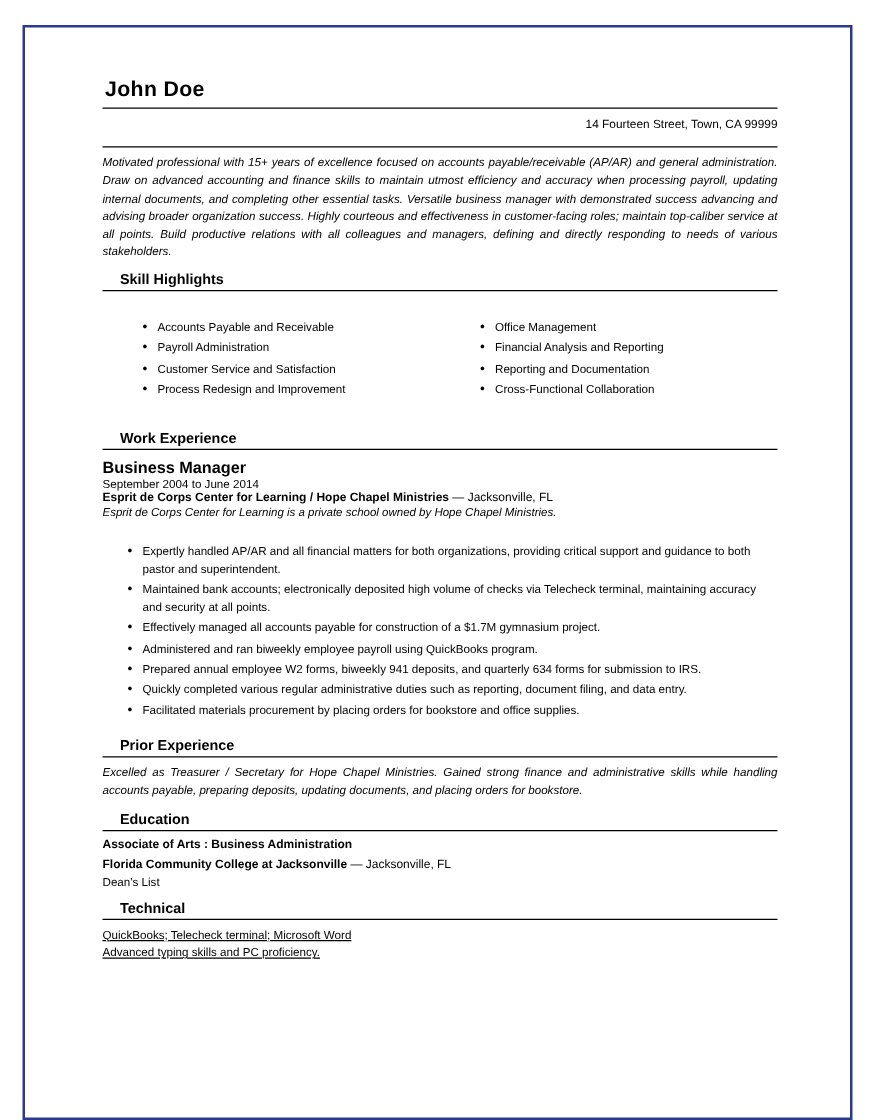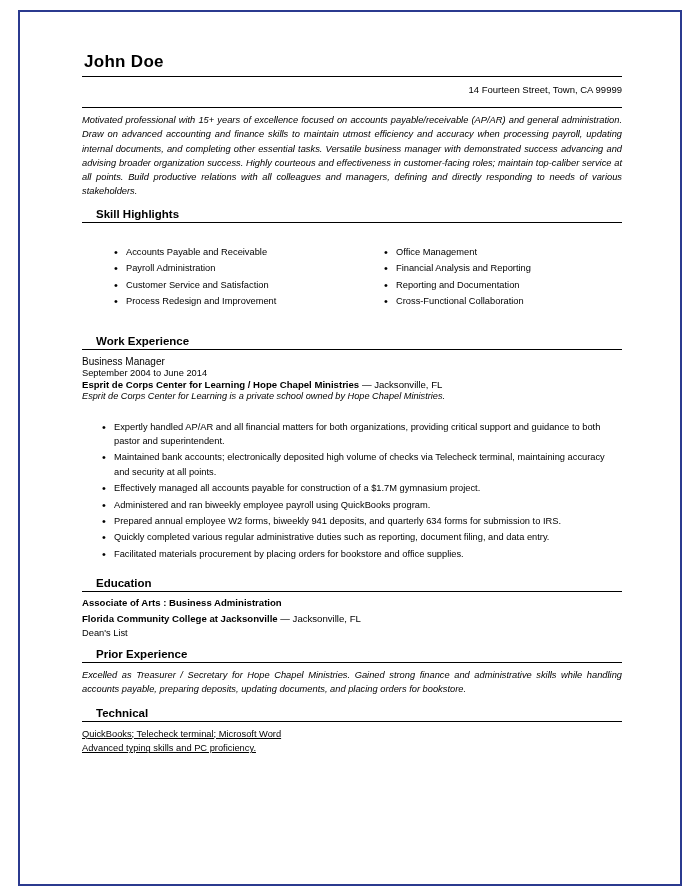--- a/index.html
+++ b/index.html
@@ -10,21 +10,21 @@
   body {
     width: 700px;
     height: 896px;
     font-family: "Liberation Sans", sans-serif;
     color: #000000;
     overflow: hidden;
   }
   .page-frame {
     position: absolute;
     left: 18px;
-    top: 10px;
+    top: 20px;
     width: 664px;
     height: 876px;
     border: 2px solid #2b3a8f;
     box-sizing: border-box;
     background: #ffffff;
   }
   .sheet {
     position: absolute;
     left: 22px;
     top: 14px;
@@ -102,22 +102,22 @@
     top: -1px;
     font-size: 11px;
   }
   .skills-col ul.bullets li {
     padding-left: 28px;
   }
   .skills-col ul.bullets li:before {
     left: 16px;
   }
   .job-title {
-    font-size: 10px;
-    font-weight: normal;
+    font-size: 13px;
+    font-weight: bold;
     padding-top: 6px;
   }
   .job-dates {
     font-size: 9.3px;
     padding-top: 1px;
   }
   .job-org {
     font-size: 9.6px;
     font-weight: bold;
     padding-top: 1px;
@@ -218,37 +218,37 @@
           <li>Maintained bank accounts; electronically deposited high volume of checks via Telecheck terminal, maintaining accuracy and security at all points.</li>
           <li>Effectively managed all accounts payable for construction of a $1.7M gymnasium project.</li>
           <li>Administered and ran biweekly employee payroll using QuickBooks program.</li>
           <li>Prepared annual employee W2 forms, biweekly 941 deposits, and quarterly 634 forms for submission to IRS.</li>
           <li>Quickly completed various regular administrative duties such as reporting, document filing, and data entry.</li>
           <li>Facilitated materials procurement by placing orders for bookstore and office supplies.</li>
         </ul>
       </div>
 
       <div class="section">
+        <div class="section-title">Prior Experience</div>
+        <div class="rule thin"></div>
+        <div class="section-body">Excelled as Treasurer / Secretary for Hope Chapel Ministries. Gained strong finance and administrative skills while handling accounts payable, preparing deposits, updating documents, and placing orders for bookstore.</div>
+      </div>
+
+      <div class="section">
         <div class="section-title">Education</div>
         <div class="rule thin"></div>
         <div class="edu-line">Associate of Arts : Business Administration</div>
         <div class="edu-line">
           <span>Florida Community College at Jacksonville</span>
           <span class="loc">— Jacksonville, FL</span>
         </div>
         <div class="edu-sub">Dean's List</div>
       </div>
 
       <div class="section">
-        <div class="section-title">Prior Experience</div>
-        <div class="rule thin"></div>
-        <div class="section-body">Excelled as Treasurer / Secretary for Hope Chapel Ministries. Gained strong finance and administrative skills while handling accounts payable, preparing deposits, updating documents, and placing orders for bookstore.</div>
-      </div>
-
-      <div class="section">
         <div class="section-title">Technical</div>
         <div class="rule thin"></div>
         <div class="tech-line">QuickBooks; Telecheck terminal; Microsoft Word</div>
         <div class="tech-line" style="padding-top:0">Advanced typing skills and PC proficiency.</div>
       </div>
 
     </div>
   </div>
 </div>
 

